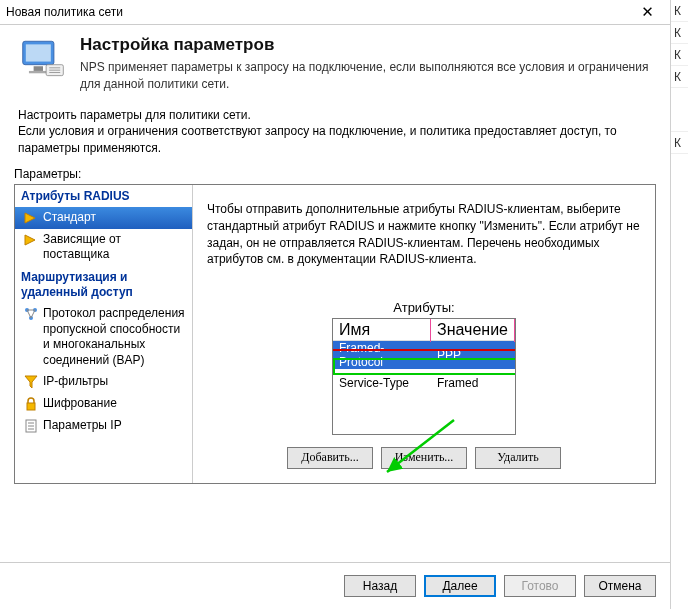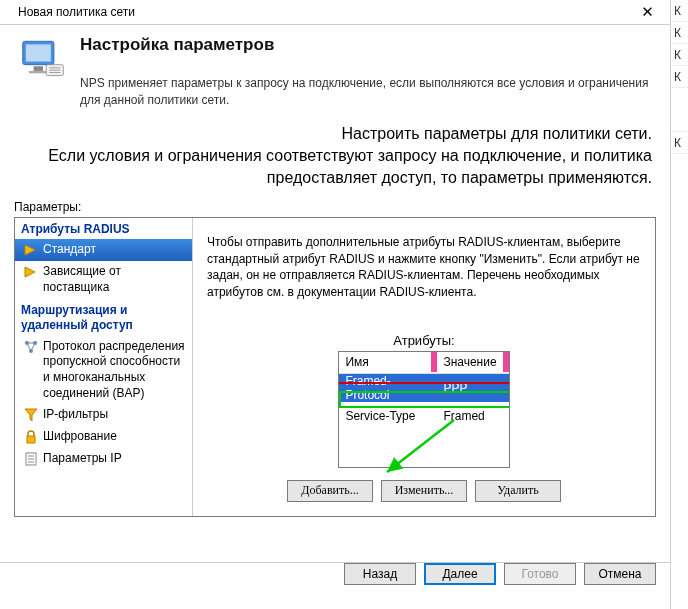--- a/index.html
+++ b/index.html
@@ -17,21 +17,21 @@
   .dialog {
     width: 670px;
     height: 609px;
     background: #fff;
     position: relative;
   }
   .titlebar {
     height: 25px;
     display: flex;
     align-items: center;
-    padding: 0 0 0 18px;
+    padding: 0 0 0 6px;
     font-size: 12px;
     border-bottom: 1px solid #ccc;
   }
   .titlebar .title { flex: 1; }
   .titlebar .close {
     width: 45px;
     height: 25px;
     display: flex;
     align-items: center;
     justify-content: center;
@@ -42,32 +42,31 @@
     padding: 10px 18px 8px 18px;
     display: flex;
     align-items: flex-start;
     gap: 12px;
   }
   .header-icon svg { width: 50px; height: 50px; }
   .header-text .heading {
     font-size: 17px;
     font-weight: 600;
     color: #111;
-    margin-bottom: 20px;
+    margin-bottom: 4px;
   }
   .header-text .desc {
     font-size: 12px;
     color: #333;
     line-height: 1.4;
   }
   .instr {
     padding: 6px 18px 10px 18px;
-    font-size: 16px;
+    font-size: 12px;
     line-height: 1.4;
-    text-align: right;
   }
   .params-label {
     padding: 0 14px 3px 14px;
     font-size: 12px;
   }
   .params-frame {
     margin: 0 14px;
     border: 1px solid #7a7a7a;
     height: 300px;
     display: flex;
@@ -130,22 +129,22 @@
   }
   .attr-header {
     display: flex;
     background: #fff;
     border-bottom: 1px solid #ddd;
     height: 22px;
     align-items: center;
   }
   .attr-header .col {
     padding: 3px 6px;
-    font-size: 12px;
-    border-right: 6px solid #ec4899;
+    font-size: 16px;
+    border-right: 1px solid #ec4899;
   }
   .col-name { width: 98px; }
   .col-val { flex: 1; }
   .attr-row {
     display: flex;
     height: 28px;
     align-items: center;
     font-size: 12px;
   }
   .attr-row .col { padding: 1px 6px; }
@@ -185,21 +184,21 @@
     height: 22px;
     border: 1px solid #7a7a7a;
     background: #e6e6e6;
     font-size: 12px;
     font-family: inherit;
     padding: 0 10px;
     cursor: default;
   }
   .footer {
     position: absolute;
-    bottom: 24px;
+    bottom: 12px;
     right: 14px;
     display: flex;
     gap: 8px;
   }
   .footer .btn { min-width: 72px; }
   .footer .btn.primary { border: 2px solid #0078d7; background: #e6e6e6; }
   .footer .btn.disabled { color: #9a9a9a; background: #eee; }
   .footer-sep {
     position: absolute;
     bottom: 46px;

